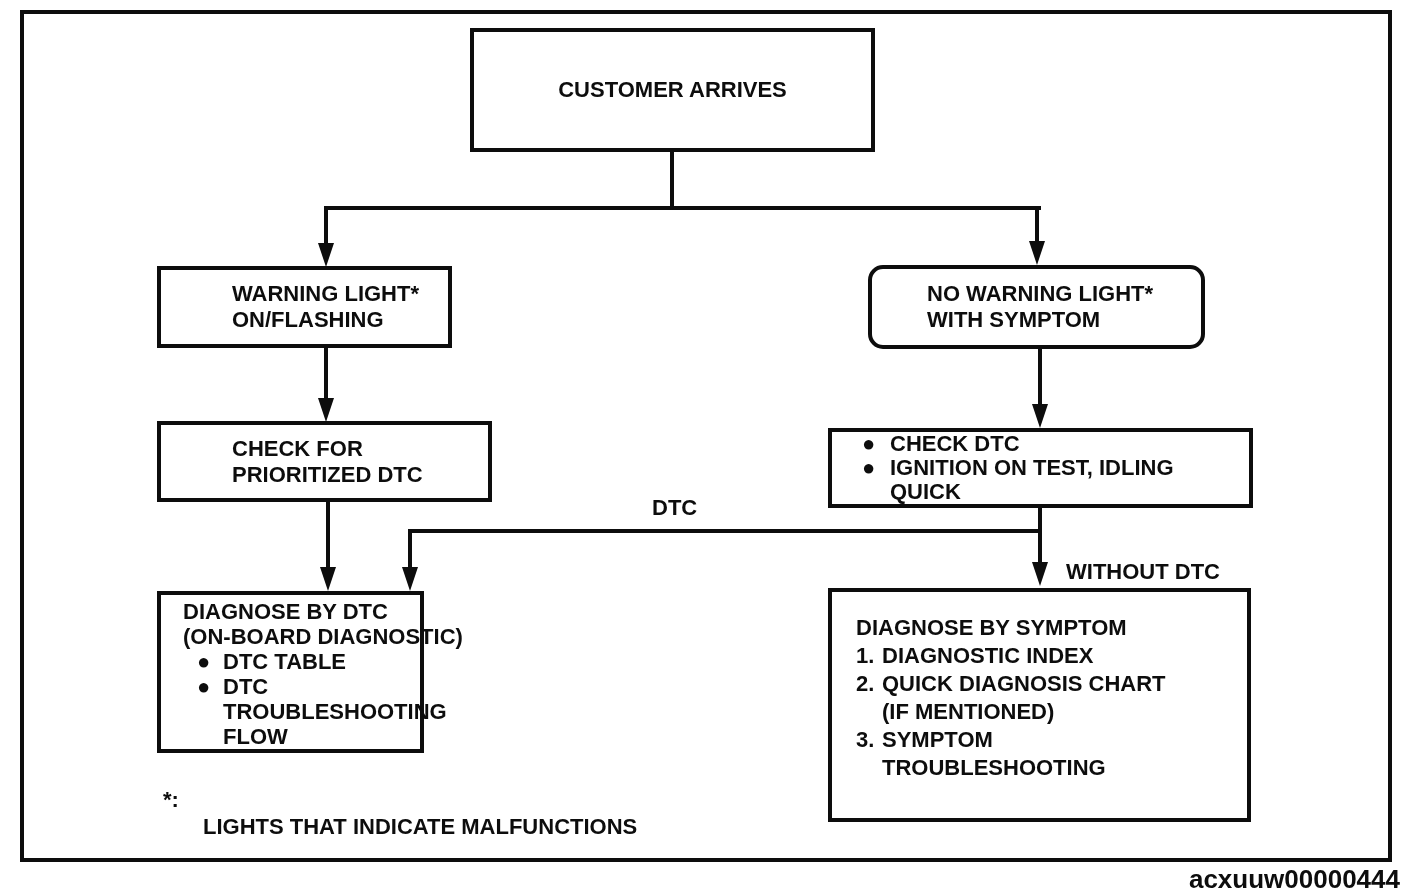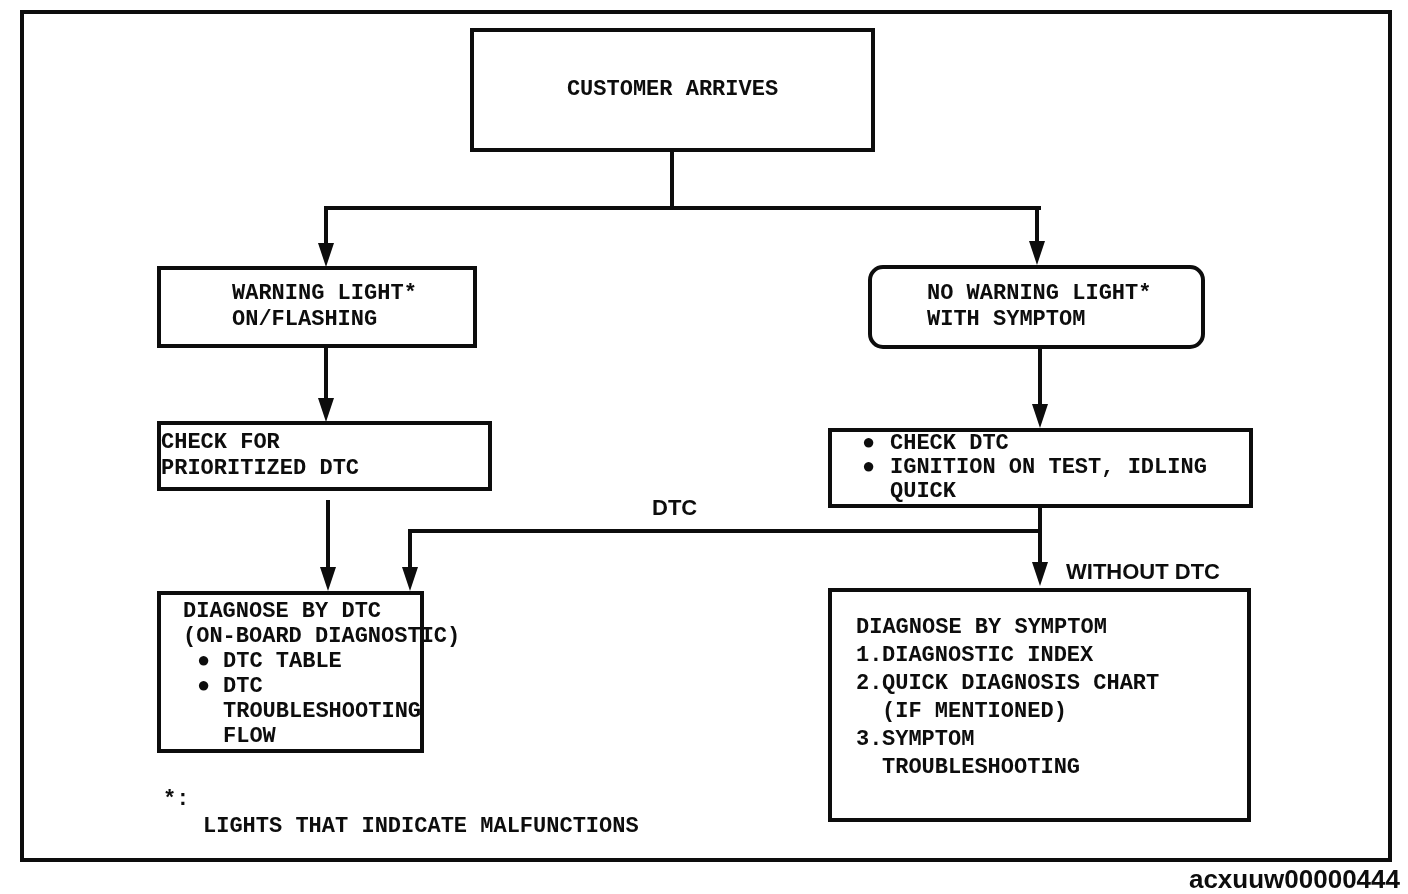--- a/index.html
+++ b/index.html
@@ -9,31 +9,31 @@
     font-size:22px;
   }
   .frame{
     position:absolute;left:20px;top:10px;width:1372px;height:852px;
     border:4px solid #0d0d0d;box-sizing:border-box;background:#ffffff;
   }
   .node{
     position:absolute;border:4px solid #0d0d0d;box-sizing:border-box;background:#ffffff;
     display:flex;flex-direction:column;justify-content:center;line-height:26px;
   }
-  .ln{display:flex;white-space:nowrap;align-items:baseline;font-family:Liberation Mono, monospace;}
+  .ln{display:flex;white-space:nowrap;align-items:baseline;}
   .m{flex:0 0 28px;width:28px;display:inline-block;}
   .cont{padding-left:28px;}
   .bgroup{margin-left:14px;}
   .bgroup .m{flex-basis:26px;width:26px;}
   .bgroup .cont{padding-left:26px;}
 
   
   .n-customer{left:470px;top:28px;width:405px;height:124px;align-items:center;}
-  .n-warning{left:157px;top:266px;width:320px;height:82px;padding-left:71px;}
-  .n-checkpri{left:157px;top:421px;width:335px;height:70px;}
+  .n-warning{left:157px;top:266px;width:295px;height:82px;padding-left:71px;}
+  .n-checkpri{left:157px;top:421px;width:335px;height:81px;padding-left:71px;}
   .n-diagdtc{left:157px;top:591px;width:267px;height:162px;justify-content:flex-start;
              padding:4px 12px 0 22px;line-height:25px;}
   .n-nowarn{left:868px;top:265px;width:337px;height:84px;padding-left:55px;border-radius:15px;}
   .n-checkdtc{left:828px;top:428px;width:425px;height:80px;padding-left:30px;line-height:24px;}
   .n-checkdtc .m{flex-basis:28px;width:28px;}
   .n-diagsym{left:828px;top:588px;width:423px;height:234px;justify-content:flex-start;
              padding:22px 16px 0 24px;line-height:28px;}
   .n-diagsym .m{flex-basis:26px;width:26px;}
   .n-diagsym .cont{padding-left:26px;}
 

